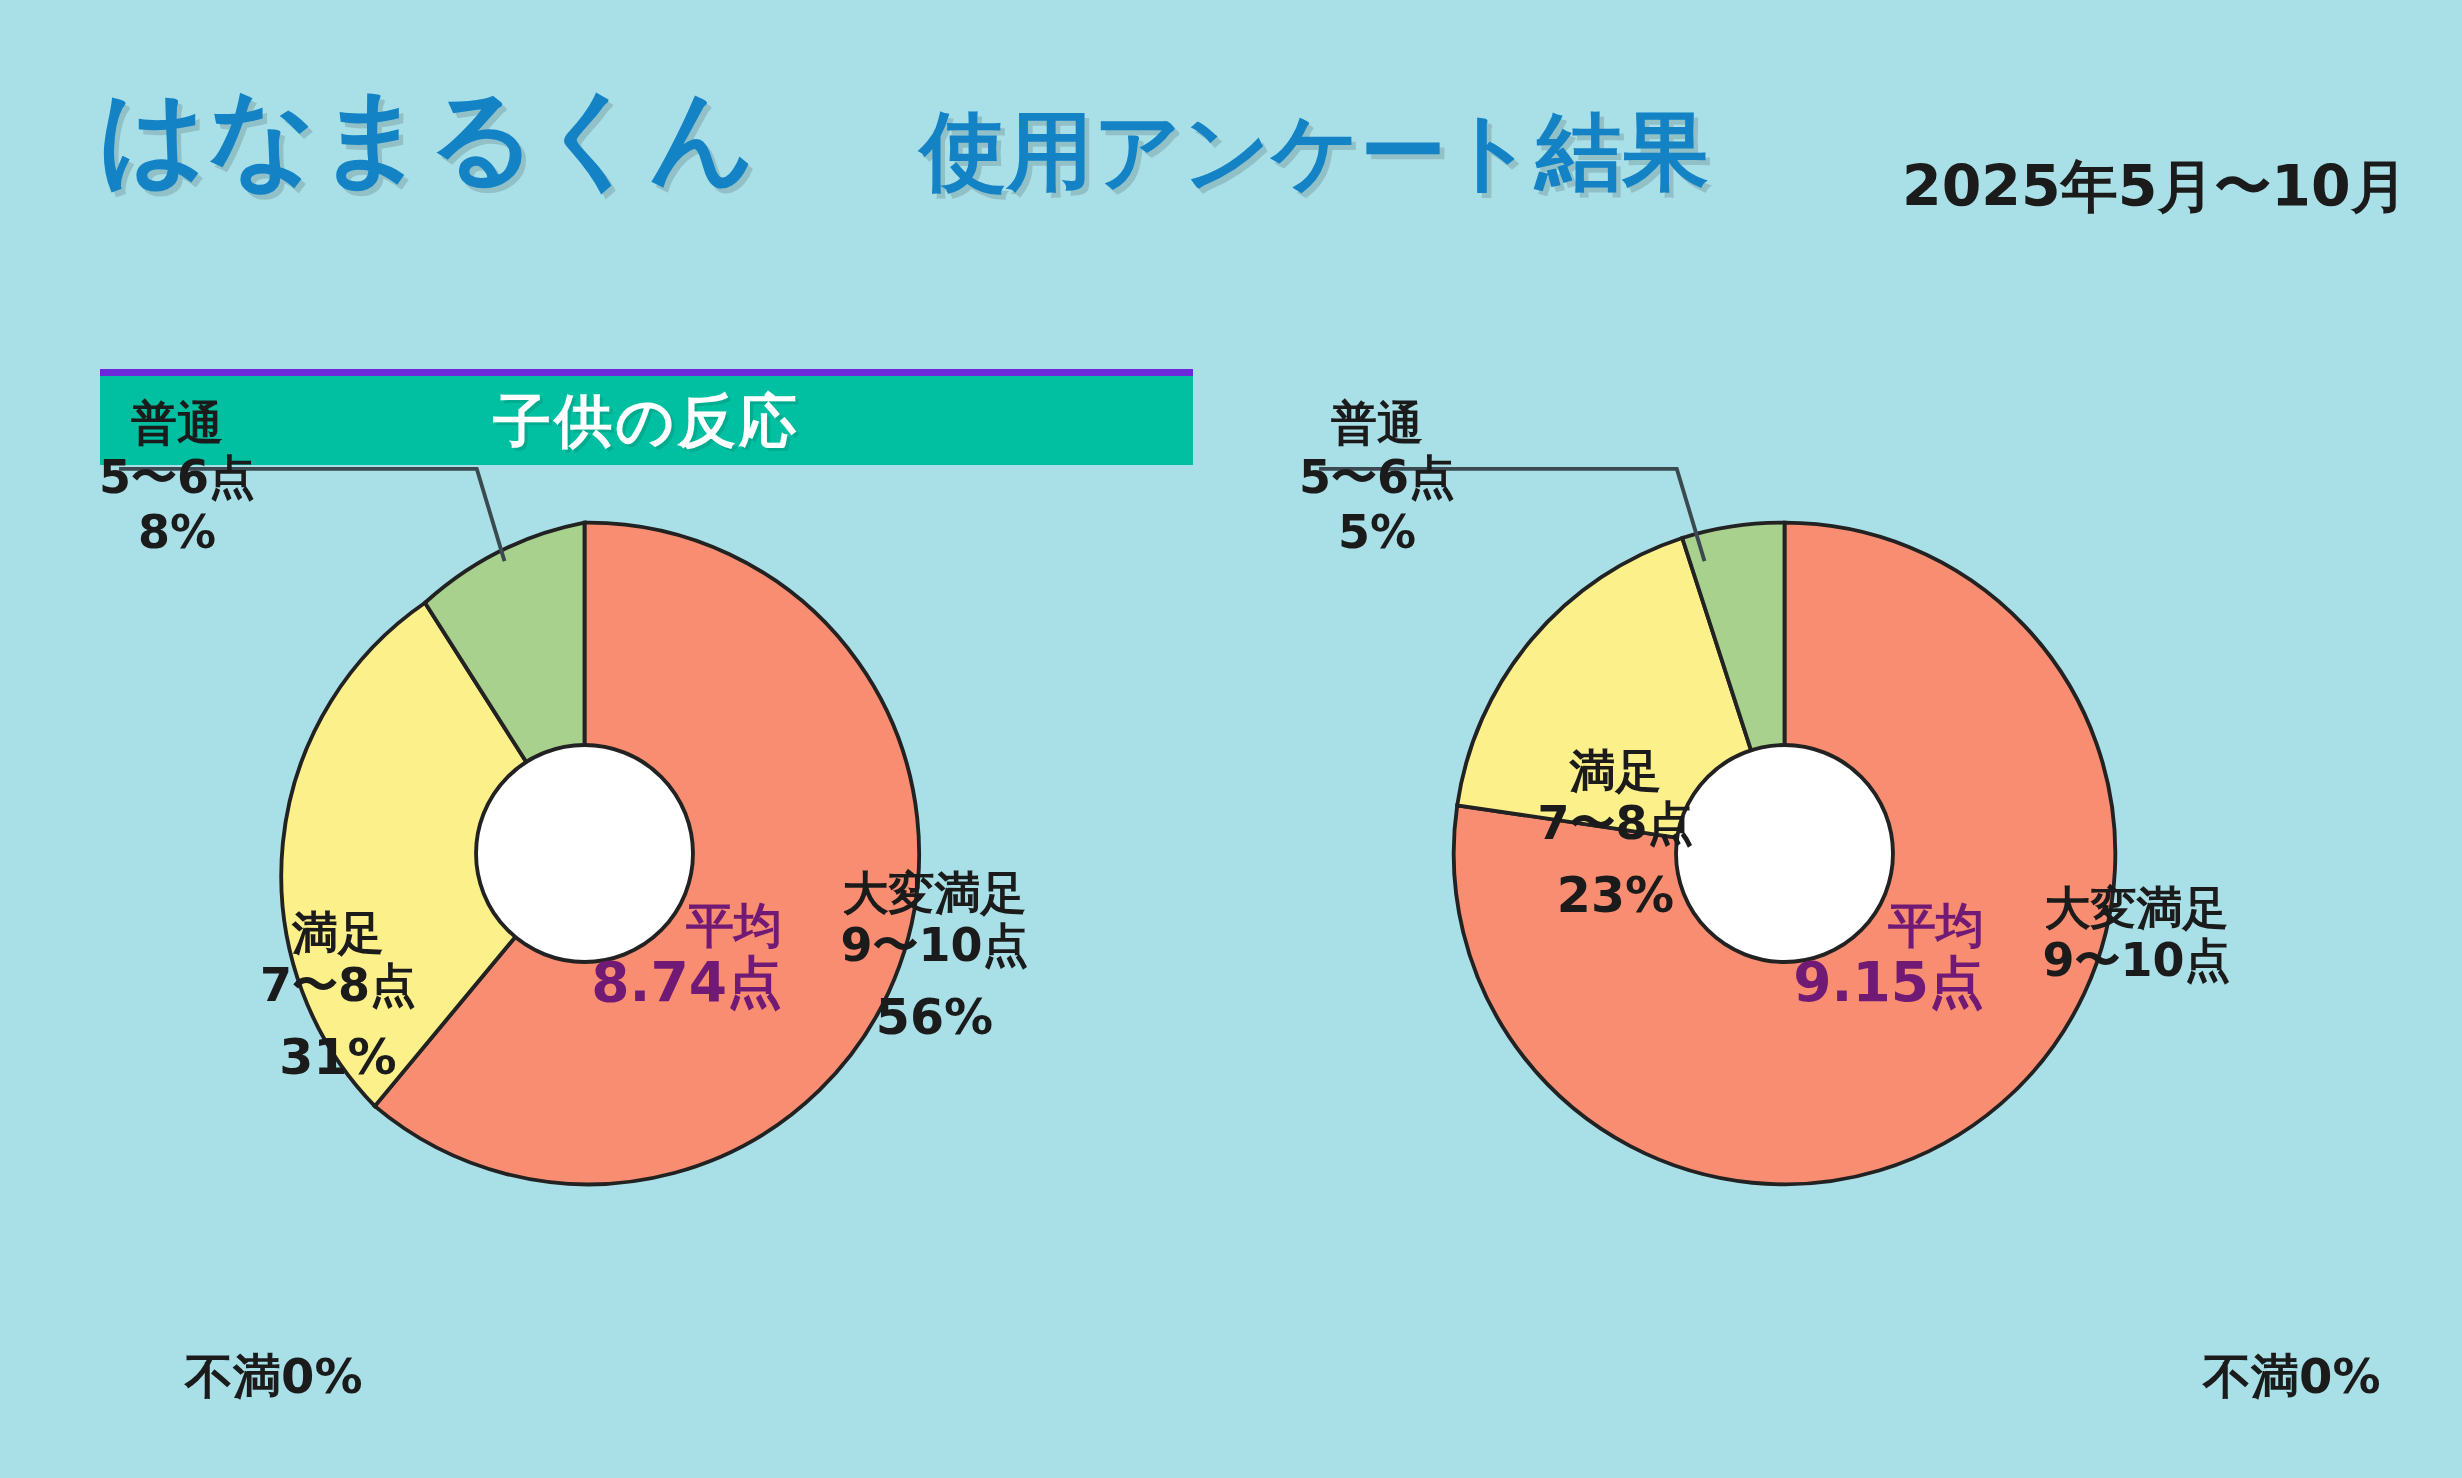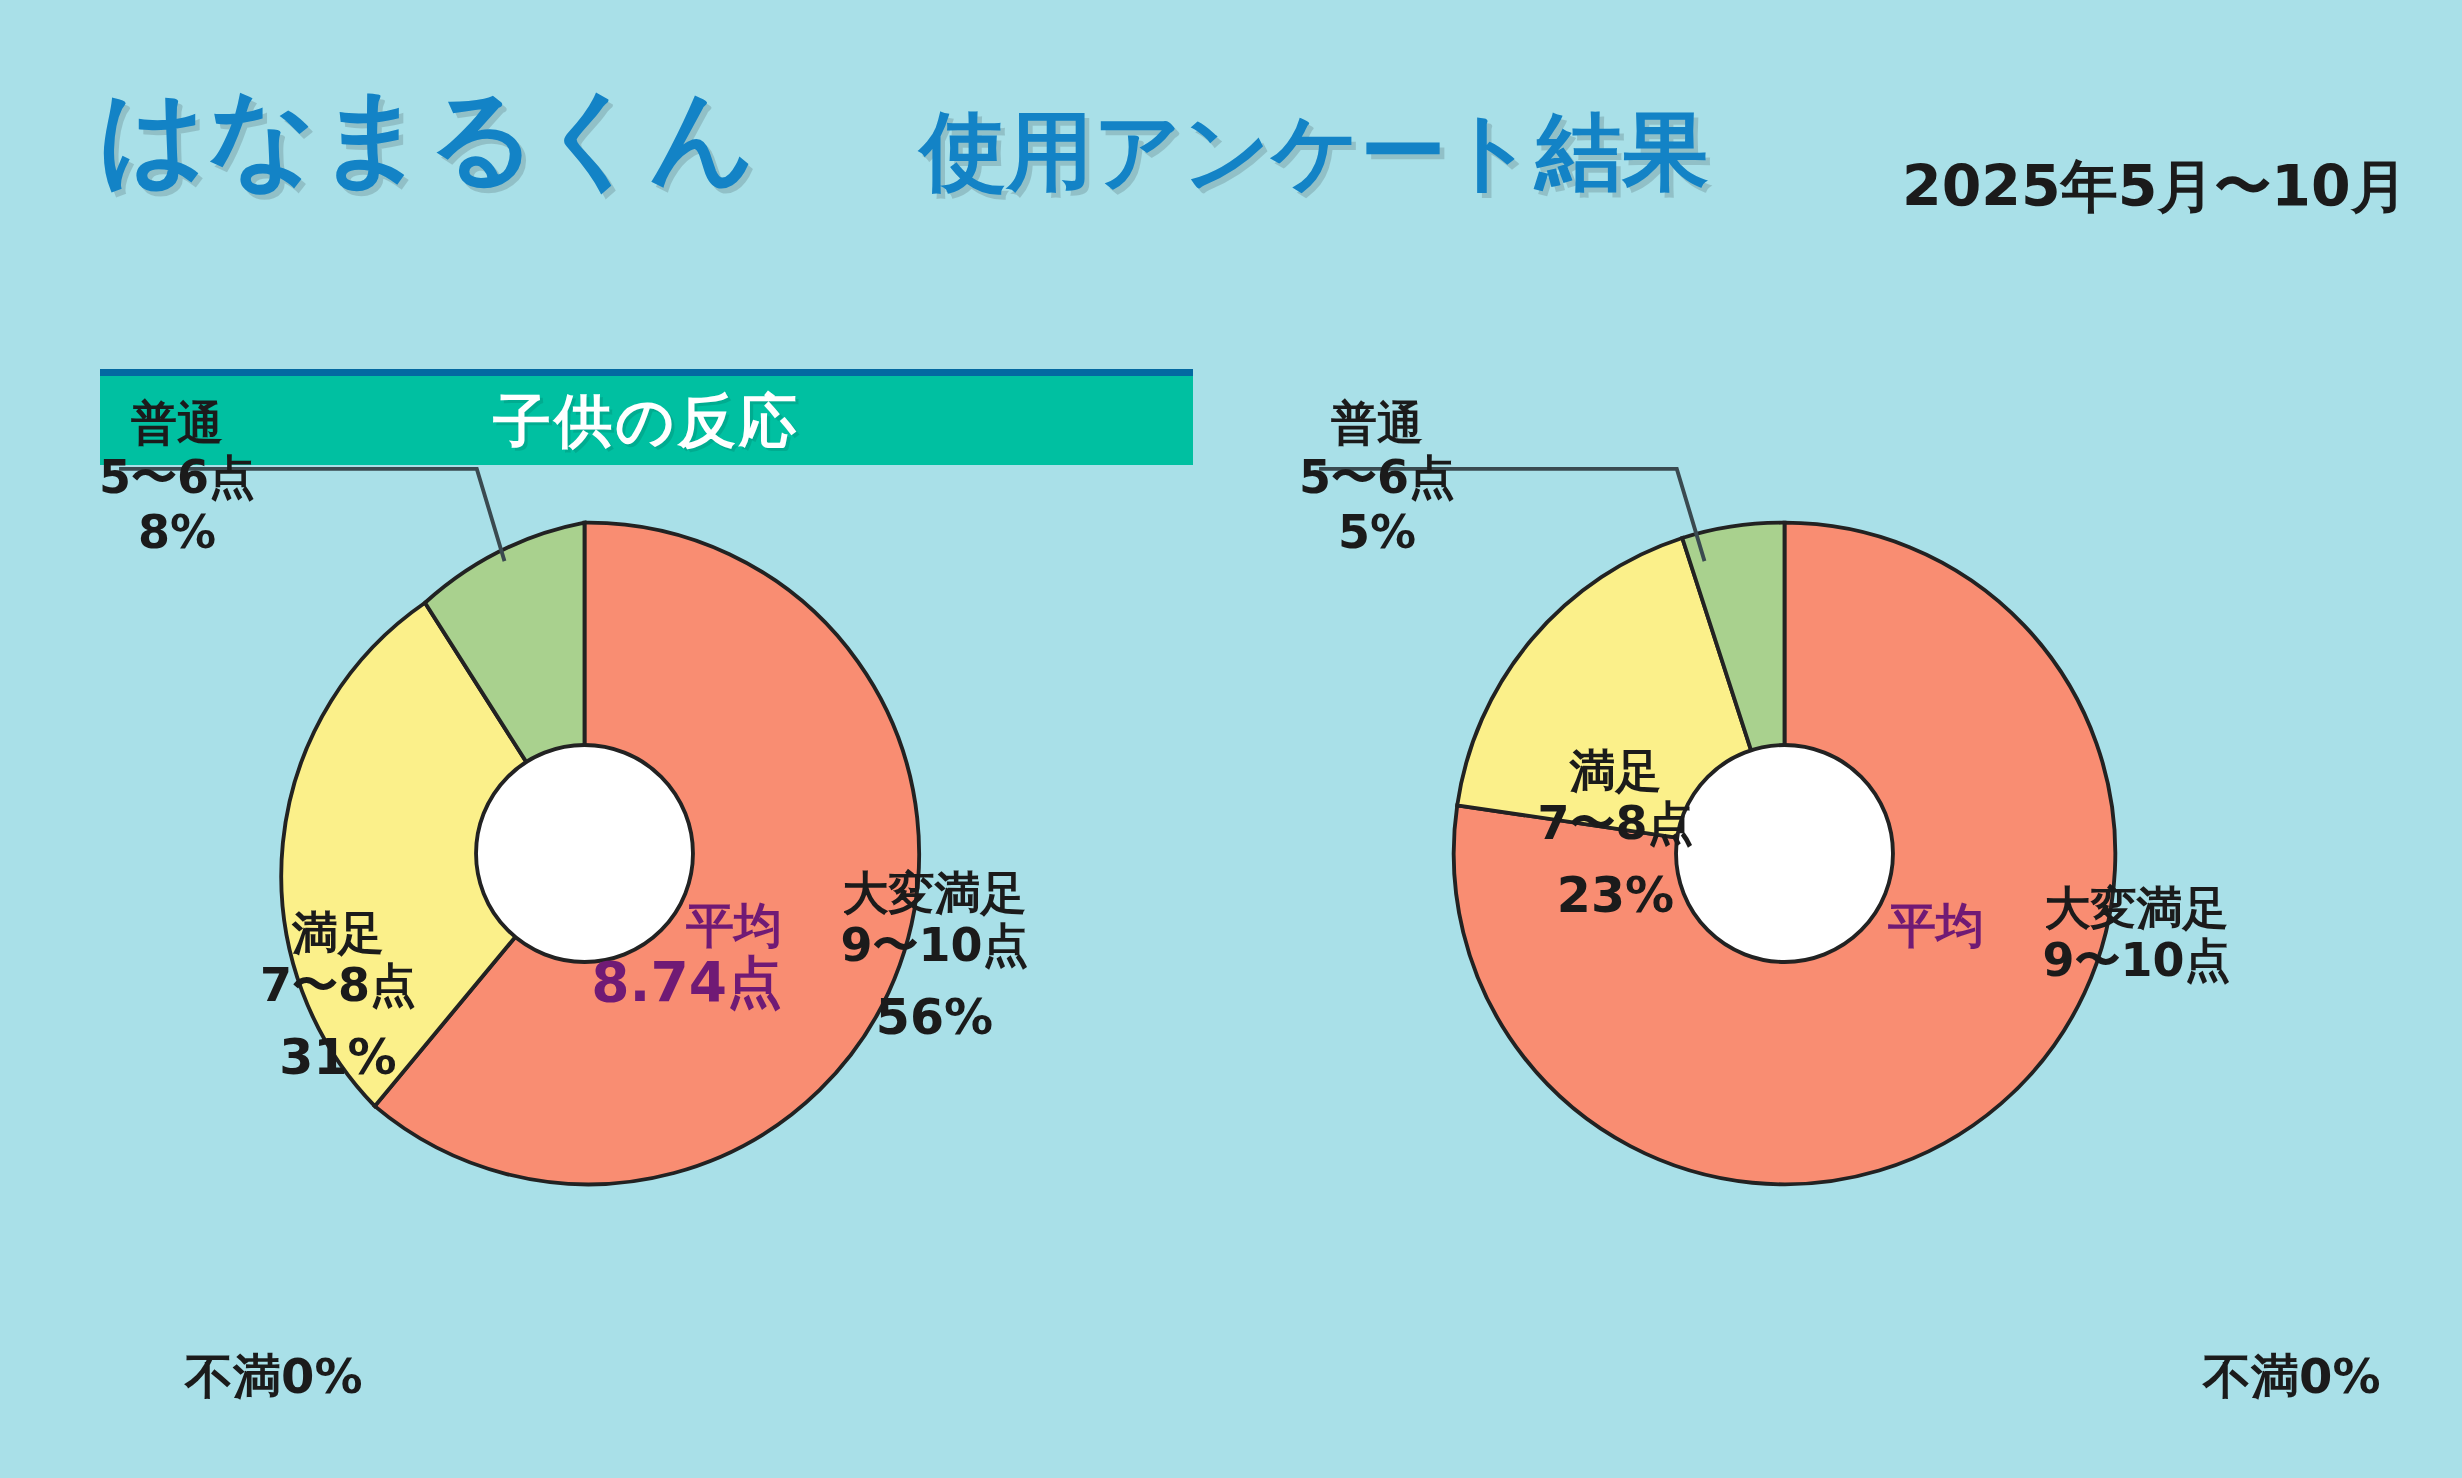--- a/index.html
+++ b/index.html
@@ -66,21 +66,21 @@
   }
   #panel-left  { left: 100px; }
   #panel-right { left: 1300px; }
 
   .panel-banner {
     position: absolute;
     left: 0; top: 0;
     width: 1093px;
     height: 96px;
     background: #00c0a1;
-    border-top: 7px solid #0369a1;
+    border-top: 7px solid #6d28d9;
     box-sizing: border-box;
     display: flex;
     align-items: center;
     justify-content: center;
   }
   .panel-banner-label {
     color: #ffffff;
     font-size: 58px;
     font-weight: bold;
     letter-spacing: 3.1px;
@@ -241,17 +241,18 @@
   <div class="l3">23%</div>
 </div>
 
 <div class="center-label" id="center-left">
   <div class="c1">平均</div>
   <div class="c2">8.74点</div>
 </div>
 
 <div class="center-label" id="center-right">
   <div class="c1">平均</div>
+  <div class="c2">9.15点</div>
 </div>
 
 <div class="zero-note" id="zero-left">不満0%</div>
 <div class="zero-note" id="zero-right">不満0%</div>
 
 
 </body></html>

